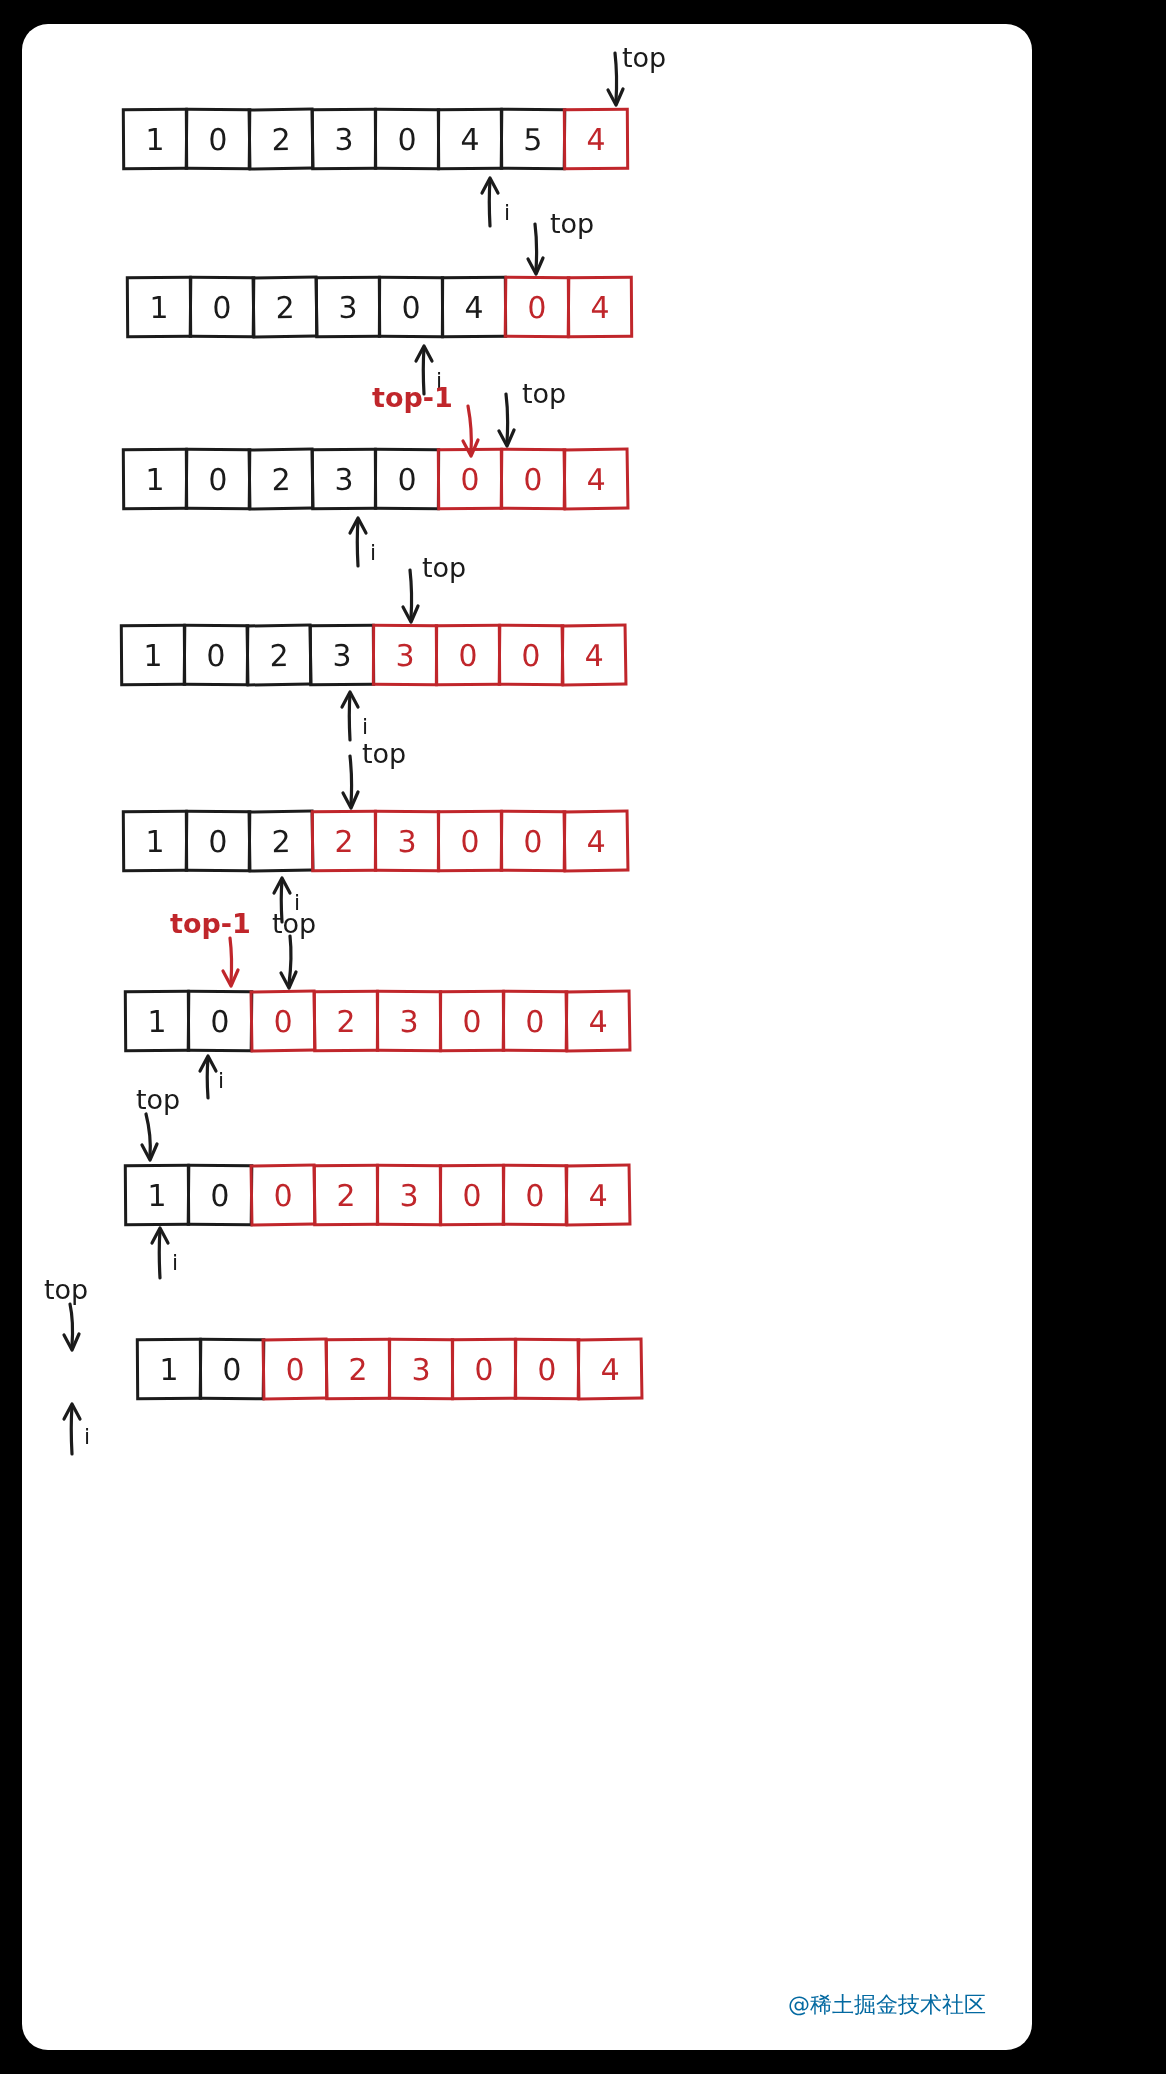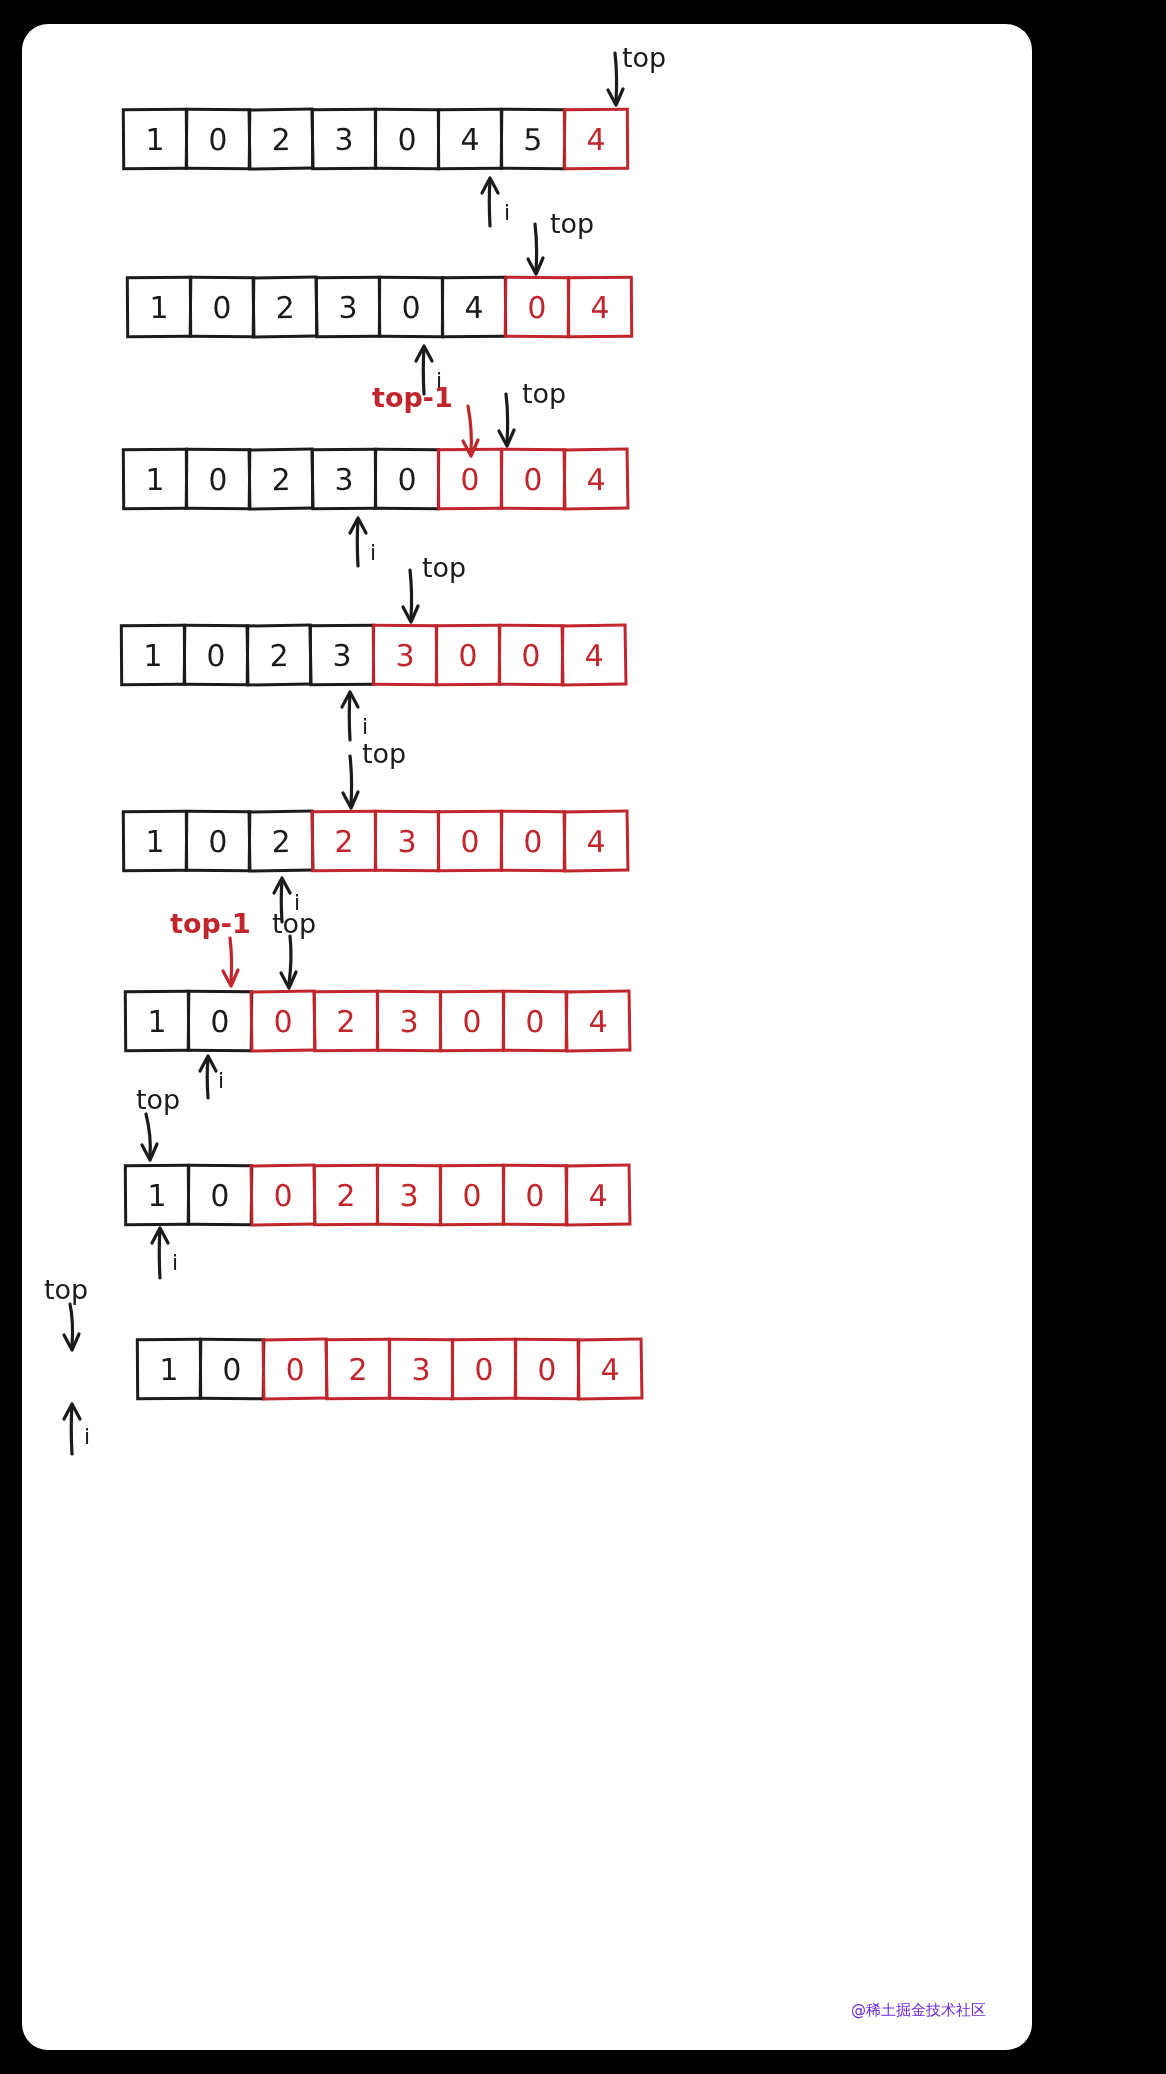--- a/index.html
+++ b/index.html
@@ -64,22 +64,22 @@
   .label.red { color: #c0262b; font-weight: bold; }
   .label.small { font-size: 22px; }
 
   .arrow {
     position: absolute;
   }
   .watermark {
     position: absolute;
     right: 46px;
     bottom: 30px;
-    font-size: 15px;
-    color: #6d28d9;
+    font-size: 22px;
+    color: #0369a1;
     font-family: "DejaVu Sans", sans-serif;
     margin-top: 32px;
   }
 </style>
 </head>
 <body>
 
 <div id="canvas">
   <div id="sheet">
 

